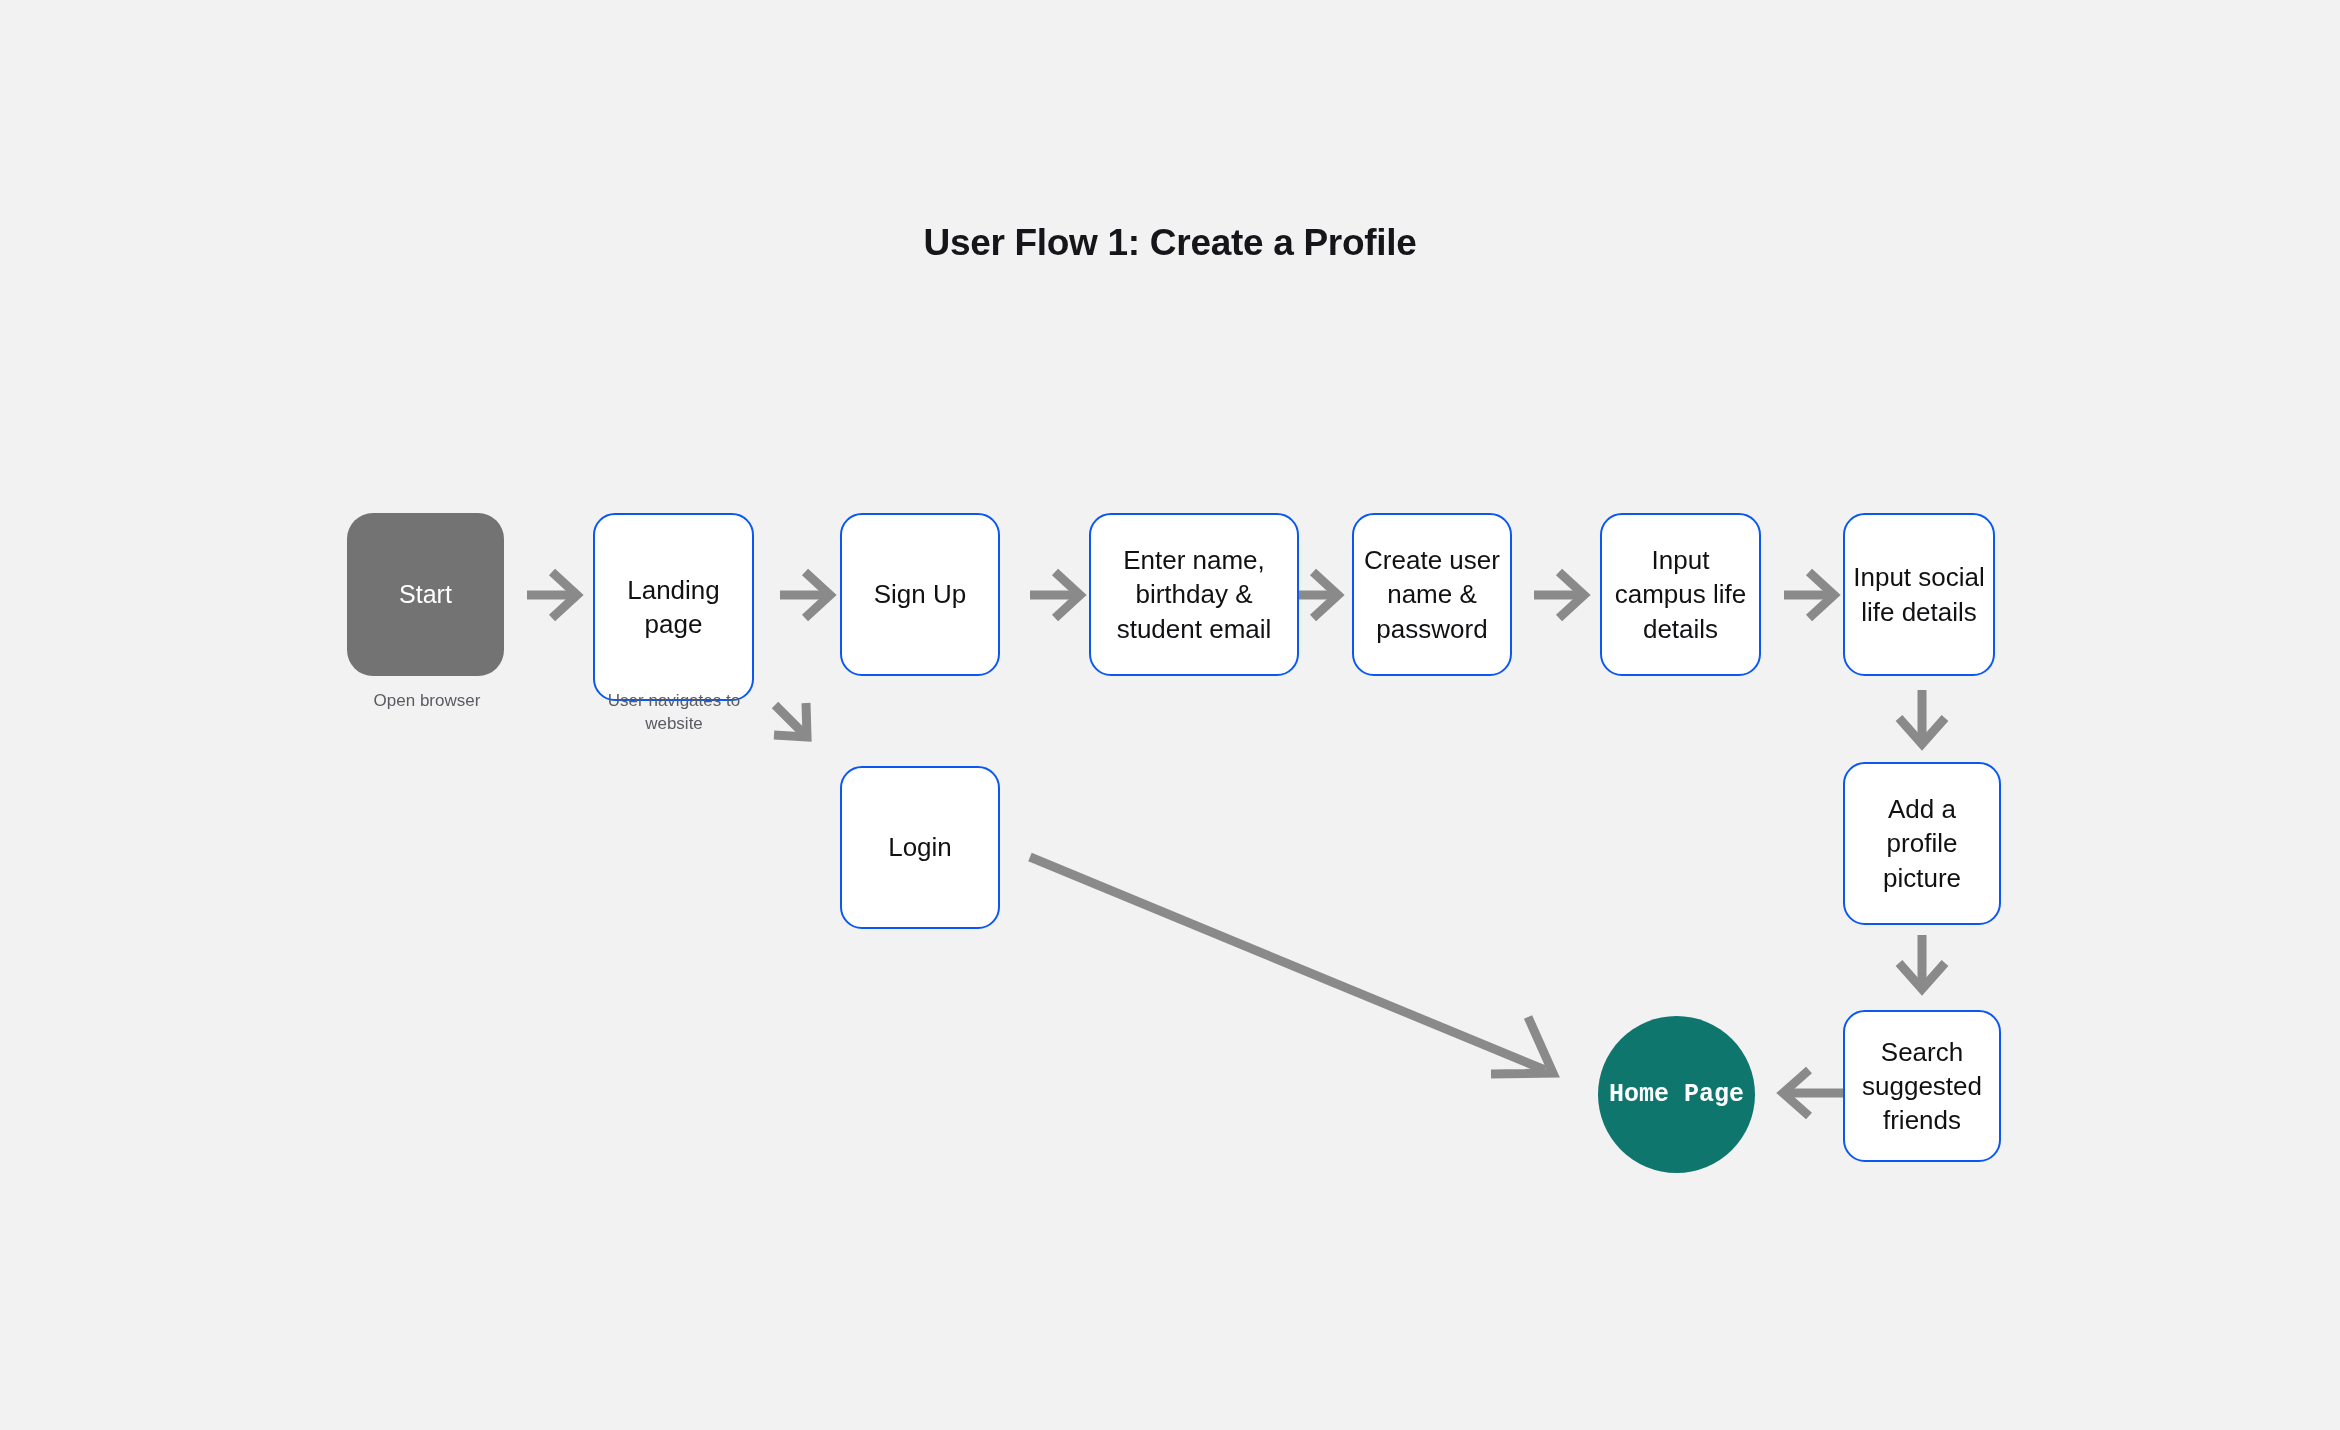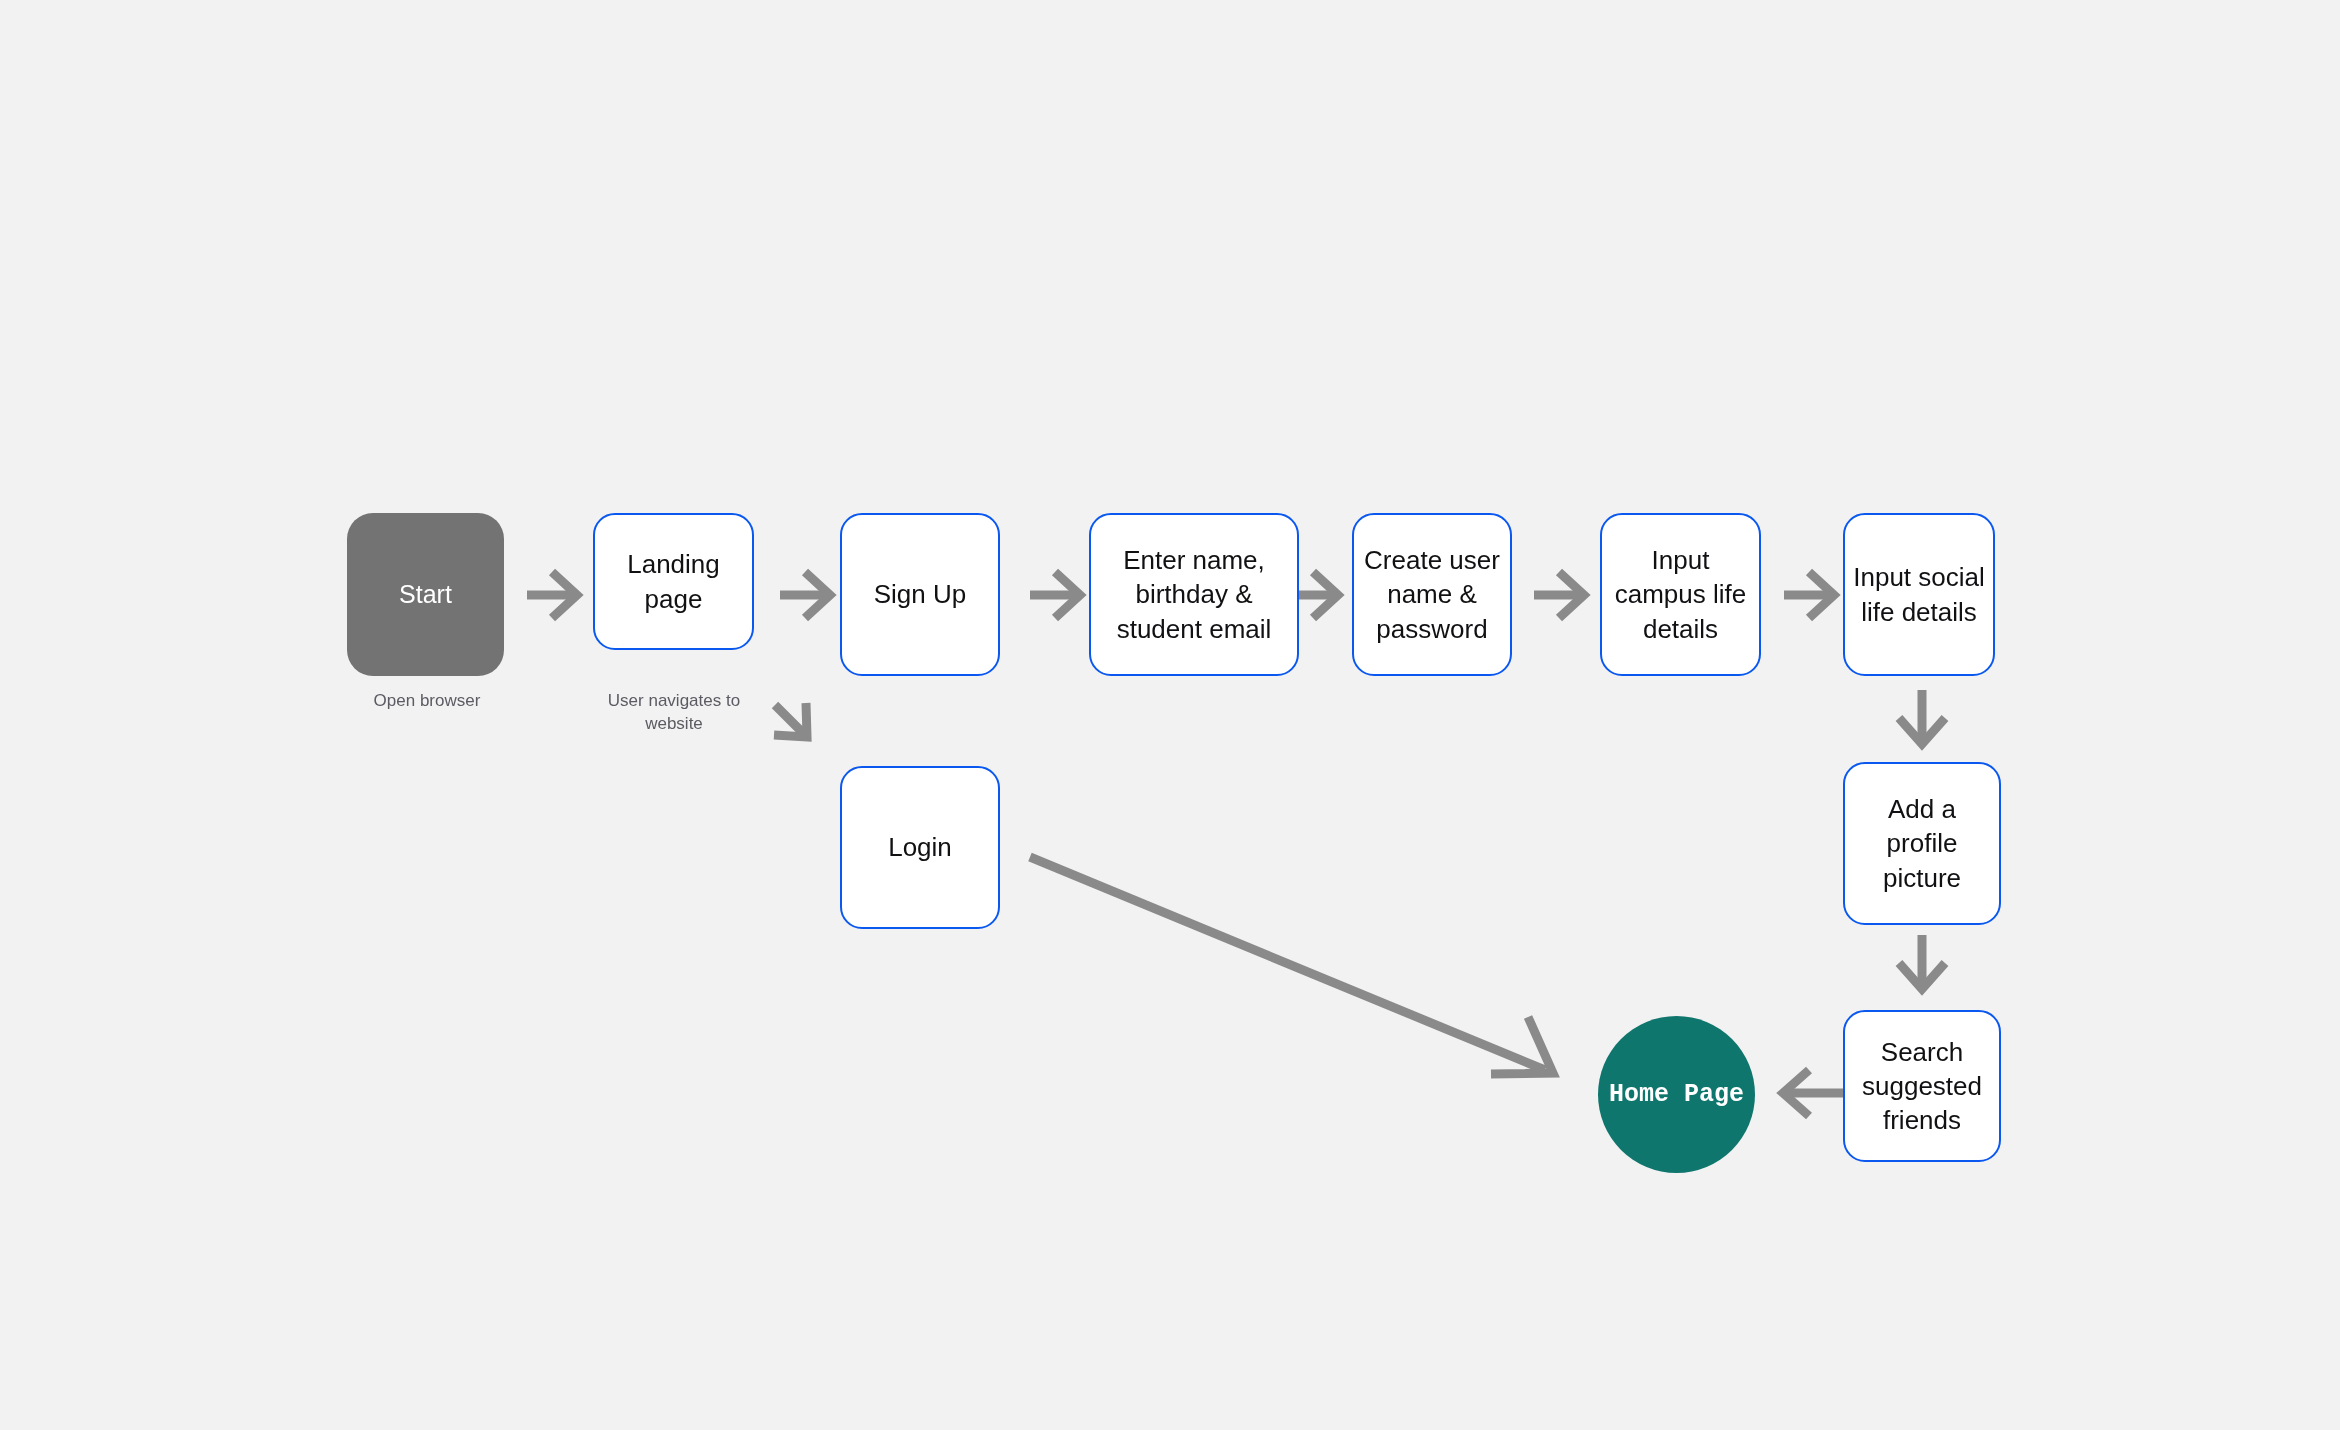--- a/index.html
+++ b/index.html
@@ -85,20 +85,21 @@
     font-size: 17px;
     color: #5b5b63;
     line-height: 1.35;
   }
 </style>
 </head>
 <body>
 
 <div id="canvas">
 
+  <div class="diagram-title">User Flow 1: Create a Profile</div>
 
   <svg id="edge-layer" viewBox="0 0 2340 1430" width="2340" height="1430">
 
     <g stroke="#8a8a8a" stroke-width="9" fill="none" stroke-linecap="butt">
       <path d="M 527 595 L 572 595"></path>
       <path d="M 552 572 L 577 595 L 552 618" stroke-linejoin="miter"></path>
     </g>
 
     <g stroke="#8a8a8a" stroke-width="9" fill="none">
       <path d="M 780 595 L 825 595"></path>
@@ -149,21 +150,21 @@
       <path d="M 1030 857 L 1545 1070"></path>
       <path d="M 1491 1074 L 1553 1073 L 1528 1017" stroke-linejoin="miter"></path>
     </g>
   </svg>
 
   <div class="node terminator" style="left:347px; top:513px; width:157px; height:163px;">
     <span>Start</span>
   </div>
   <div class="node-caption" style="left:312px; top:690px; width:230px;">Open browser</div>
 
-  <div class="node process" style="left:593px; top:513px; width:161px; height:137px;">
+  <div class="node process" style="left:593px; top:513px; width:161px; height:188px;">
     <span>Landing page</span>
   </div>
   <div class="node-caption" style="left:588px; top:690px; width:172px;">User navigates to website</div>
 
   <div class="node process" style="left:840px; top:513px; width:160px; height:163px;">
     <span>Sign Up</span>
   </div>
 
   <div class="node process" style="left:1089px; top:513px; width:210px; height:163px;">
     <span>Enter name, birthday &amp; student email</span>

